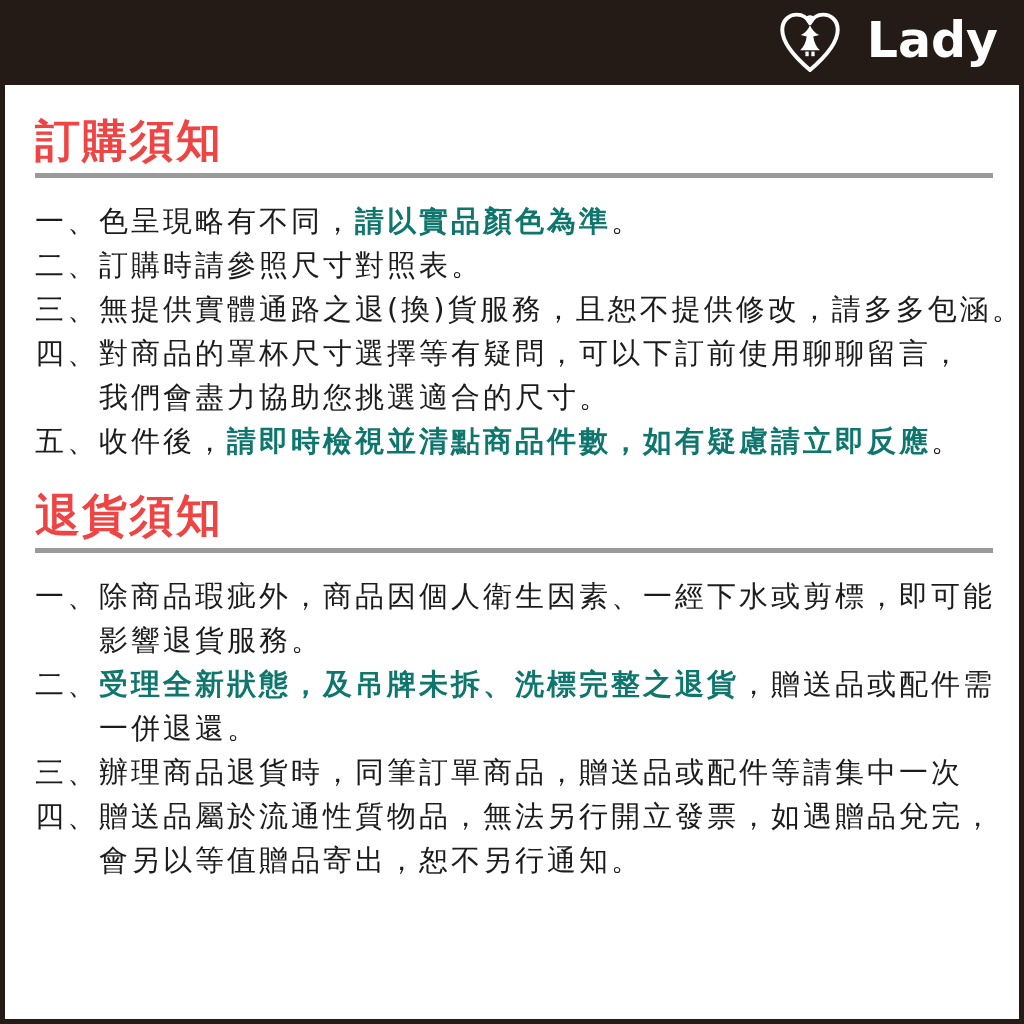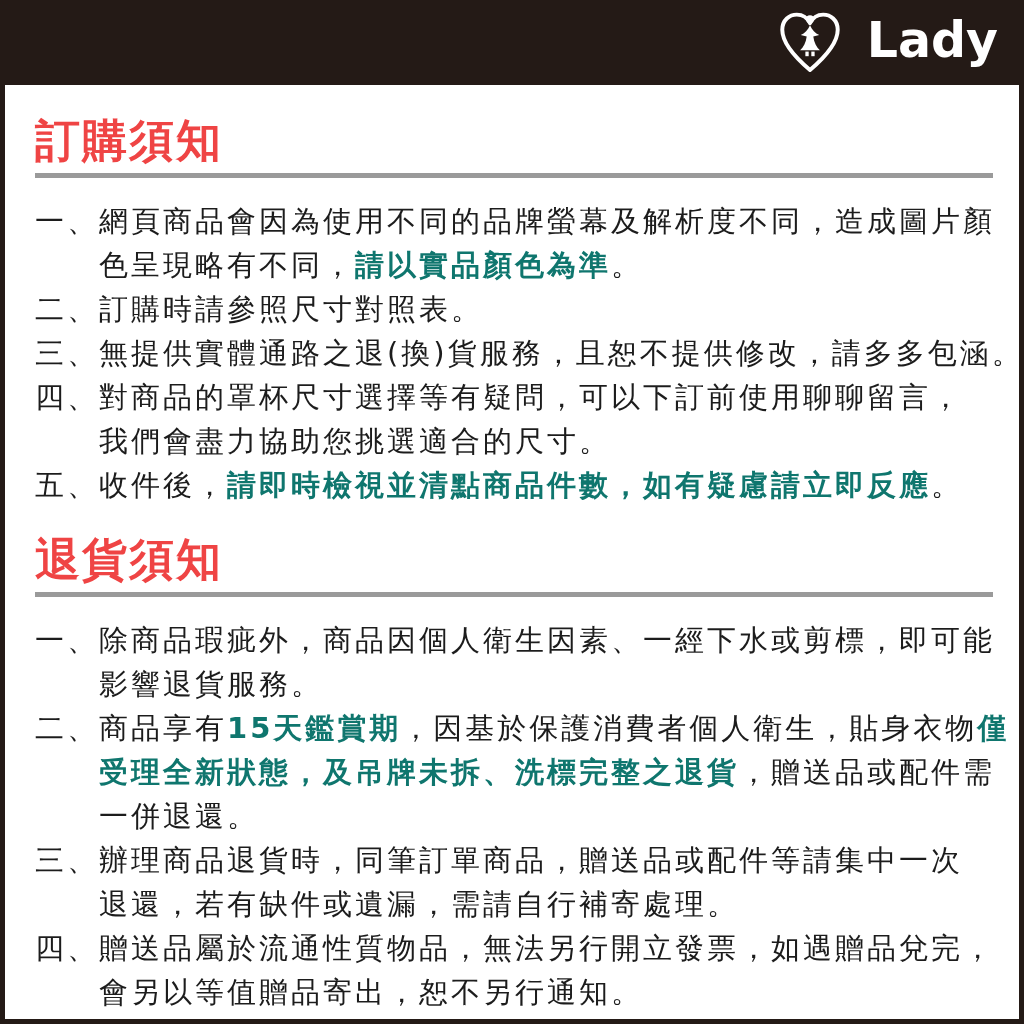--- a/index.html
+++ b/index.html
@@ -62,21 +62,20 @@
   <main class="content">
 
     <section class="section-order">
       <h1 class="sec-title">訂購須知</h1>
       <div class="rule"></div>
       <div class="items">
 
         <div class="item">
           <span class="num">一、</span>
           <div class="body">
-            <span class="line"><span>網頁商品會因為使用不同的品牌螢幕及解析度不同，造成圖片顏</span></span>
             <span class="line"><span>色呈現略有不同，</span><span class="red">請以實品顏色為準</span><span>。</span></span>
           </div>
         </div>
 
         <div class="item">
           <span class="num">二、</span>
           <div class="body">
             <span class="line"><span>訂購時請參照尺寸對照表。</span></span>
           </div>
         </div>
@@ -115,31 +114,29 @@
           <span class="num">一、</span>
           <div class="body">
             <span class="line"><span>除商品瑕疵外，商品因個人衛生因素、一經下水或剪標，即可能</span></span>
             <span class="line"><span>影響退貨服務。</span></span>
           </div>
         </div>
 
         <div class="item">
           <span class="num">二、</span>
           <div class="body">
-            <span class="line"><span>商品享有</span><span class="red">15天鑑賞期</span><span>，因基於保護消費者個人衛生，貼身衣物</span><span class="red">僅</span></span>
             <span class="line"><span class="red">受理全新狀態，及吊牌未拆、洗標完整之退貨</span><span>，贈送品或配件需</span></span>
             <span class="line"><span>一併退還。</span></span>
           </div>
         </div>
 
         <div class="item">
           <span class="num">三、</span>
           <div class="body">
             <span class="line"><span>辦理商品退貨時，同筆訂單商品，贈送品或配件等請集中一次</span></span>
-            <span class="line"><span>退還，若有缺件或遺漏，需請自行補寄處理。</span></span>
           </div>
         </div>
 
         <div class="item">
           <span class="num">四、</span>
           <div class="body">
             <span class="line"><span>贈送品屬於流通性質物品，無法另行開立發票，如遇贈品兌完，</span></span>
             <span class="line"><span>會另以等值贈品寄出，恕不另行通知。</span></span>
           </div>
         </div>

